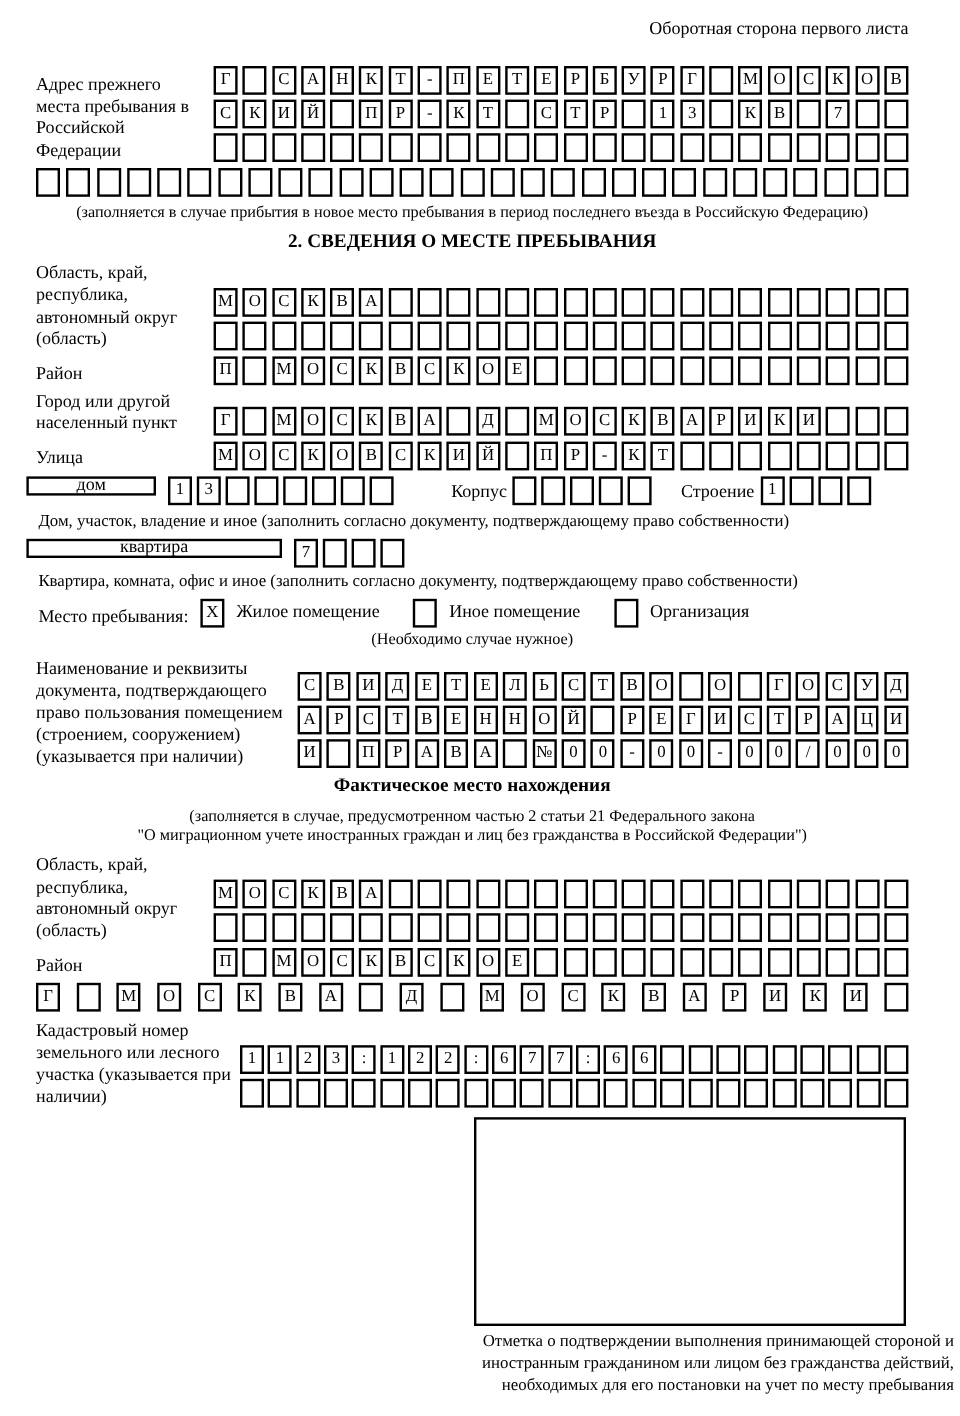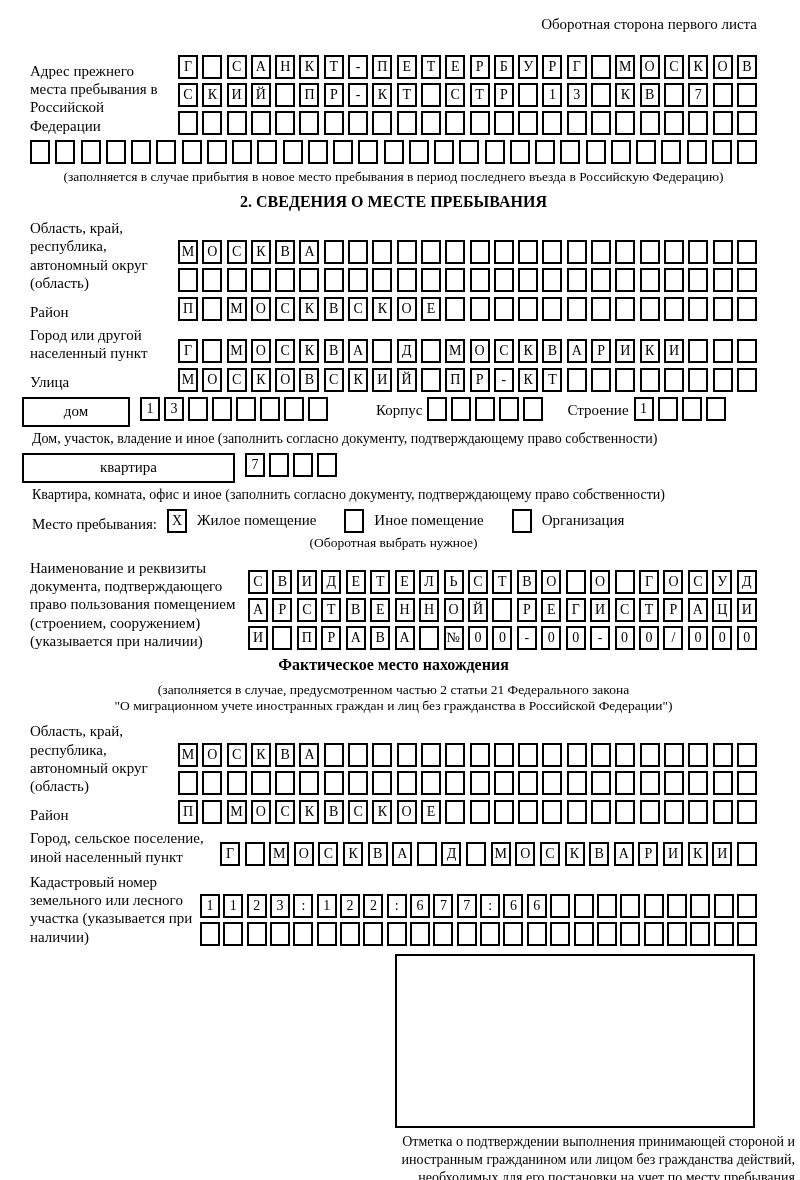--- a/index.html
+++ b/index.html
@@ -26,21 +26,21 @@
     border:2px solid #000;
     display:inline-flex; align-items:center; justify-content:center;
     font-size:14px; line-height:1;
   }
   .caption { font-size:14px; margin:0 0 6px 2px; }
   .center-note { text-align:center; font-size:13.5px; margin-bottom:8px; }
   .sec-title { text-align:center; font-size:16px; font-weight:bold; margin:2px 0 8px 0; }
 
   .house-row { display:flex; align-items:flex-start; margin:4px 0 4px -8px; }
   .wide-cell {
-    border:2px solid #000; height:30px;
+    border:2px solid #000; height:16px;
     display:flex; align-items:center; justify-content:center;
     font-size:15px;
   }
   .cell-dom { width:108px; margin-right:10px; }
   .cell-kv  { width:213px; margin-right:10px; }
   .inline-lbl { font-size:15px; line-height:26px; }
 
   .stay-row { display:flex; align-items:flex-end; font-size:15px; margin:4px 0 2px 2px; }
   .stay-row .box { margin:0 10px; }
   .stay-opt { display:flex; align-items:center; margin-right:18px; }
@@ -380,21 +380,21 @@
   </span>
   <span class="stay-opt">
     <span class="box"></span>
     <span>Иное помещение</span>
   </span>
   <span class="stay-opt">
     <span class="box"></span>
     <span>Организация</span>
   </span>
 </div>
-<div class="center-note">(Оборотная выбрать нужное)</div>
+<div class="center-note">(Необходимо случае нужное)</div>
 
 <div class="field-row">
   <div class="field-label w218">Наименование и реквизиты документа, подтверждающего право пользования помещением (строением, сооружением) (указывается при наличии)</div>
   <div class="field-rows">
     <div class="boxes">
         <span class="box">С</span>
         <span class="box">В</span>
         <span class="box">И</span>
         <span class="box">Д</span>
         <span class="box">Е</span>
@@ -552,21 +552,20 @@
         <span class="box"></span>
         <span class="box"></span>
         <span class="box"></span>
         <span class="box"></span>
         <span class="box"></span>
       </div>
   </div>
 </div>
 
 <div class="field-row">
-  <div class="field-label w190">Город, сельское поселение, иной населенный пункт</div>
   <div class="field-rows">
     <div class="boxes">
         <span class="box">Г</span>
         <span class="box"></span>
         <span class="box">М</span>
         <span class="box">О</span>
         <span class="box">С</span>
         <span class="box">К</span>
         <span class="box">В</span>
         <span class="box">А</span>

